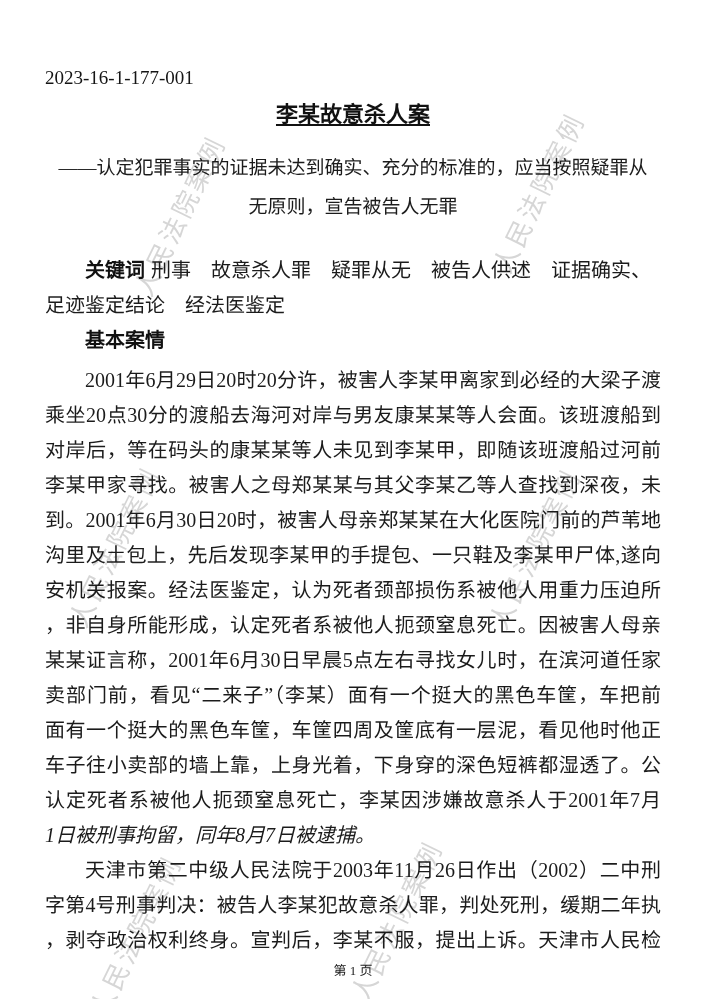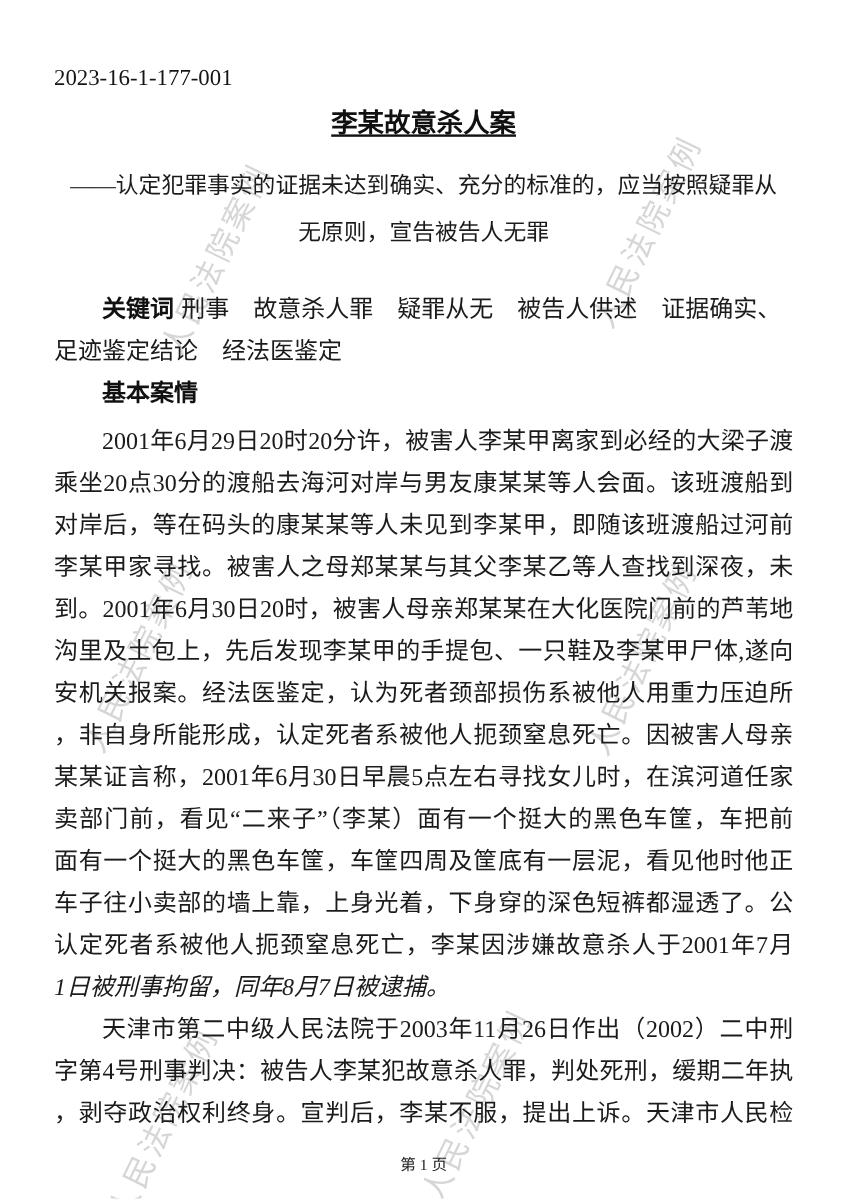--- a/index.html
+++ b/index.html
@@ -31,21 +31,21 @@
     letter-spacing: 3px;
     color: #bdbdbd;
     opacity: 0.62;
     transform: translate(-50%, -50%) rotate(-64deg);
     transform-origin: center center;
   }
   
   .content {
     position: relative;
     z-index: 1;
-    padding: 4px 45px;
+    padding: 16px 45px;
   }
   .doc-number {
     padding-top: 50px;
     font-size: 19px;
     line-height: 24px;
     color: #151515;
   }
   .case-title {
     margin-top: 13px;
     text-align: center;

